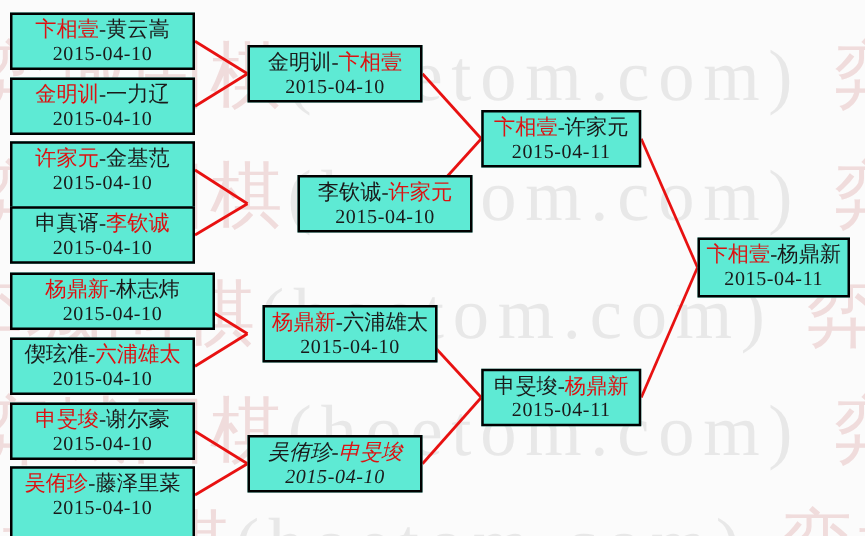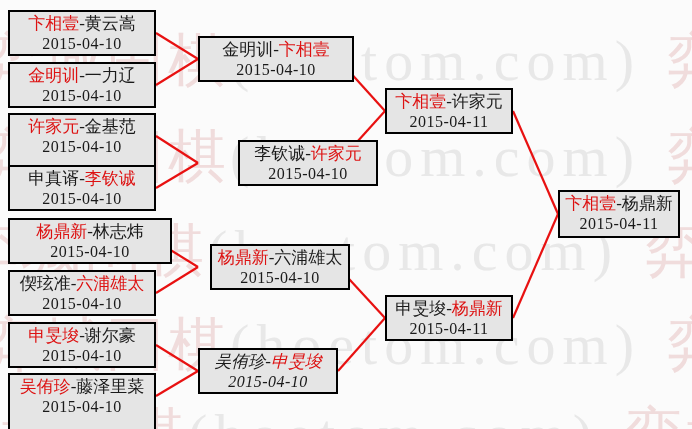--- a/index.html
+++ b/index.html
@@ -22,21 +22,21 @@
   }
   .wm-cjk{color:#f0dcdc;}
   .wm-lat{color:#e8e8e8;letter-spacing:7px;}
   
   #lines{position:absolute;left:0;top:0;z-index:1;}
   
   .match-box{
     position:absolute;
     box-sizing:border-box;
     border:2px solid #000;
-    background:#e5e5e5;
+    background:#5eead4;
     text-align:center;
     z-index:2;
     padding-top:1px;
   }
   .players{
     font-size:17px;
     line-height:21px;
     color:#1a1a1a;
     white-space:nowrap;
   }
@@ -101,21 +101,21 @@
         <div class="match-date">2015-04-10</div>
       </div>
       <div class="match-box" style="left: 8px; top: 322px; width: 148px; height: 46px;">
         <div class="players"><span class="red">申旻埈</span><span>-</span><span>谢尔豪</span></div>
         <div class="match-date">2015-04-10</div>
       </div>
       <div class="match-box" style="left: 8px; top: 373px; width: 148px; height: 58px;">
         <div class="players"><span class="red">吴侑珍</span><span>-</span><span>藤泽里菜</span></div>
         <div class="match-date">2015-04-10</div>
       </div>
-      <div class="match-box" style="left: 198px; top: 36px; width: 156px; height: 46px;">
+      <div class="match-box" style="left: 198px; top: 36px; width: 140px; height: 46px;">
         <div class="players"><span>金明训</span><span>-</span><span class="red">卞相壹</span></div>
         <div class="match-date">2015-04-10</div>
       </div>
       <div class="match-box" style="left: 198px; top: 140px; width: 140px; height: 46px; margin-left: 40px;">
         <div class="players"><span>李钦诚</span><span>-</span><span class="red">许家元</span></div>
         <div class="match-date">2015-04-10</div>
       </div>
       <div class="match-box" style="left: 210px; top: 244px; width: 140px; height: 46px;">
         <div class="players"><span class="red">杨鼎新</span><span>-</span><span>六浦雄太</span></div>
         <div class="match-date">2015-04-10</div>

